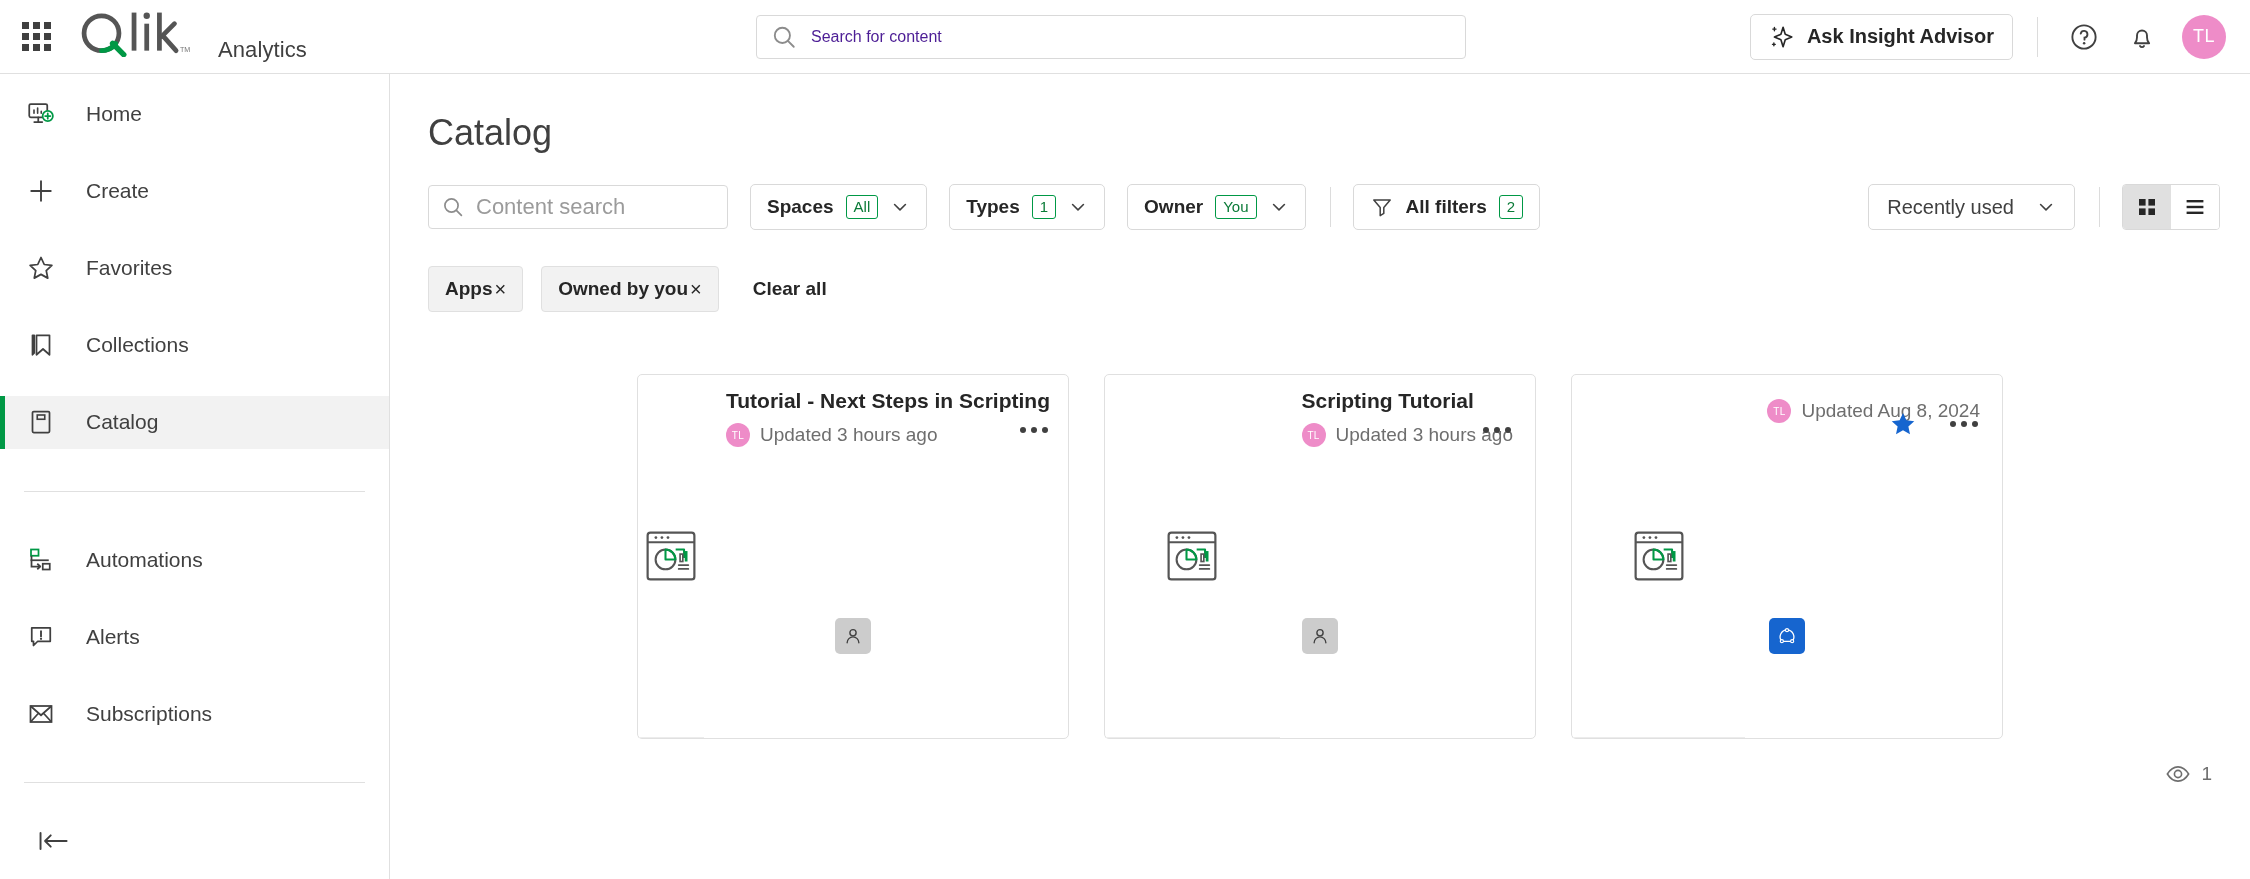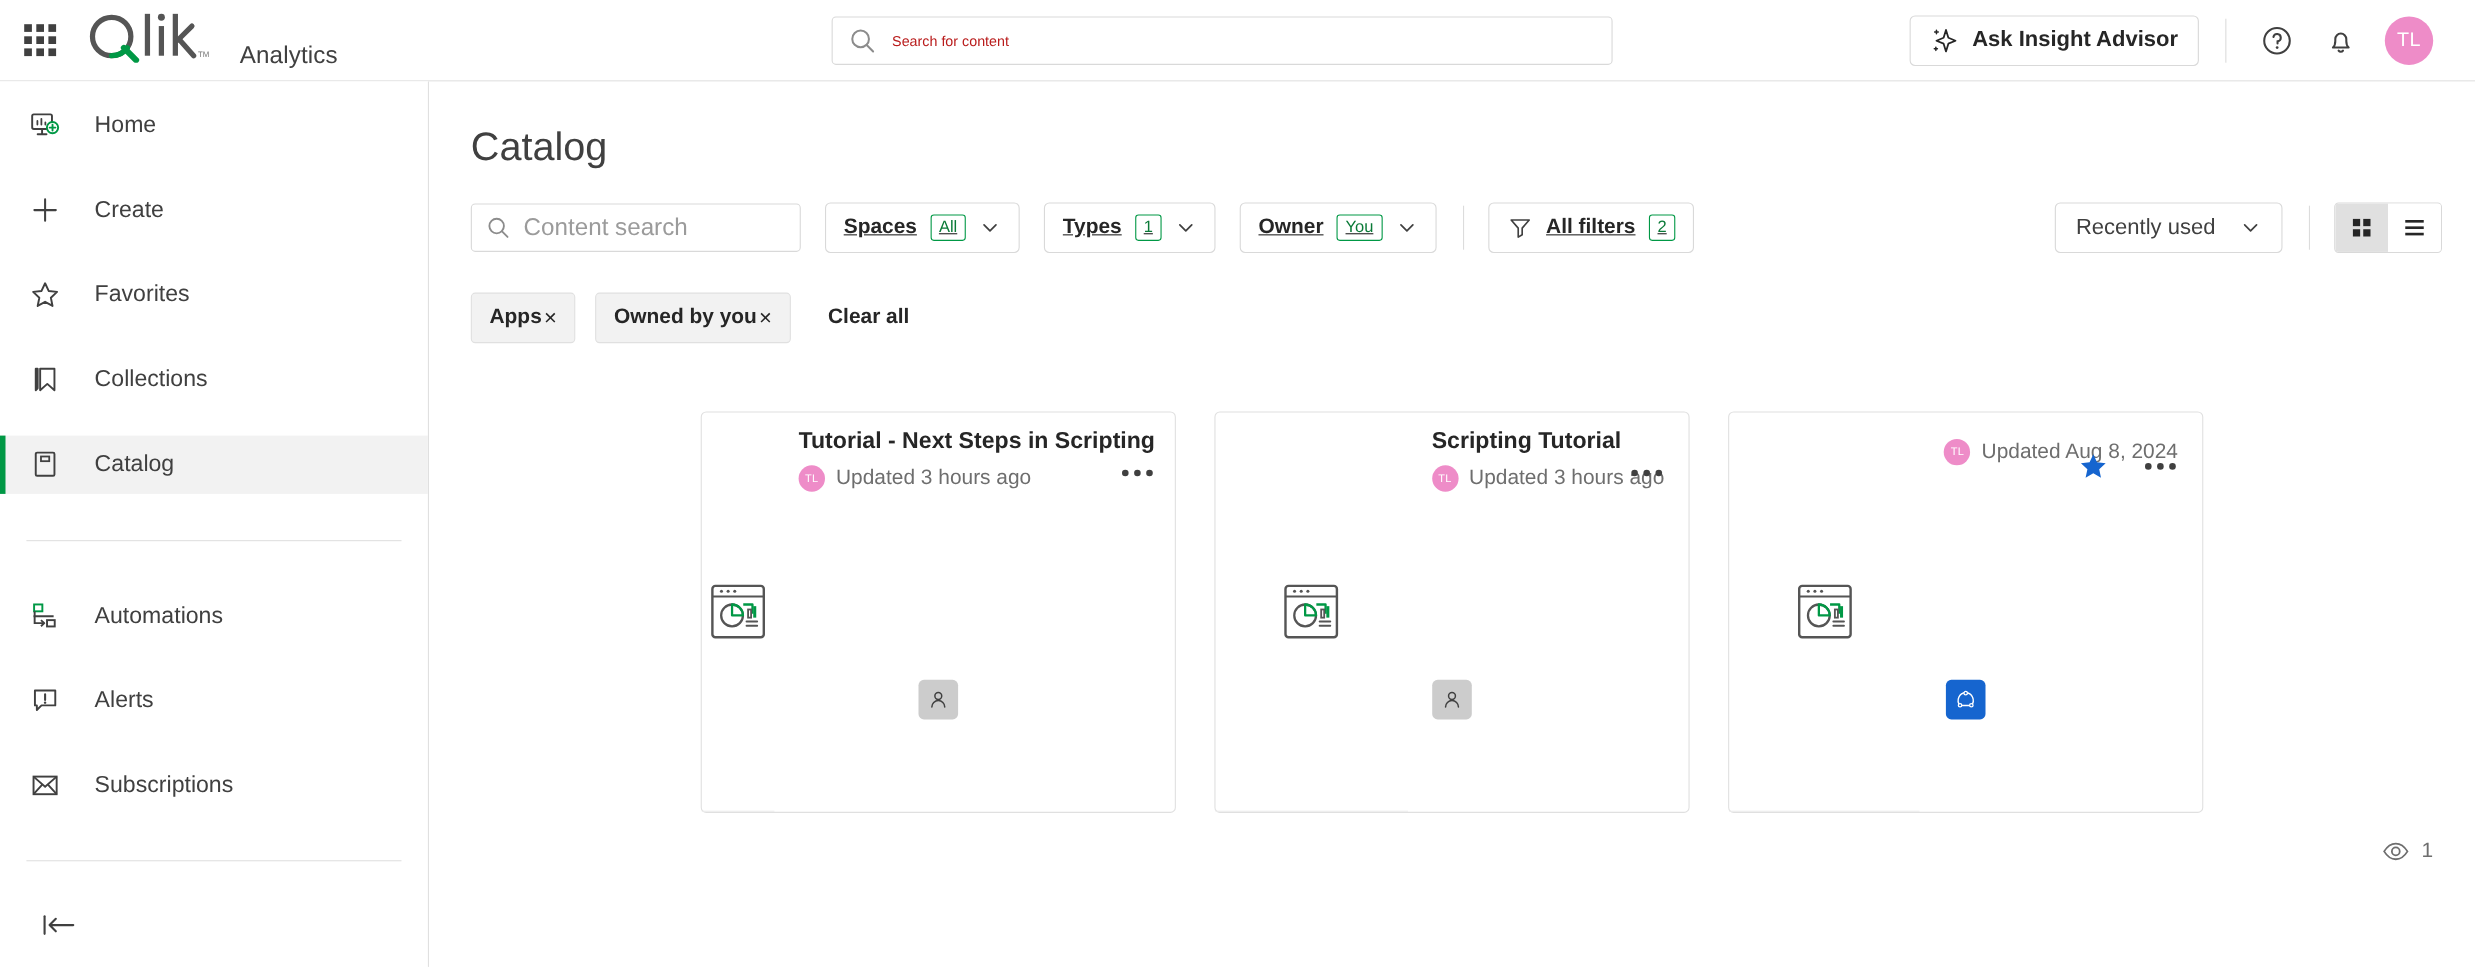--- a/index.html
+++ b/index.html
@@ -41,26 +41,26 @@
     position: absolute; left: 756px; top: 15px;
     width: 710px; height: 44px;
   }
   .search-box {
     width: 100%; height: 100%;
     border: 1px solid #d9d9d9; border-radius: 4px;
     display: flex; align-items: center; padding: 0 14px;
     background: #fff;
   }
   .search-box .ph {
-    font-size: 13px; color: #b91c1c; margin-left: 14px;
+    font-size: 16px; color: #4c1d95; margin-left: 14px;
   }
 
   .top-right {
     margin-left: auto; display: flex; align-items: center;
-    gap: 0; padding-right: 38px;
+    gap: 0; padding-right: 24px;
   }
   .insight-btn {
     display: flex; align-items: center; gap: 12px;
     height: 46px; padding: 0 18px;
     border: 1px solid #d9d9d9; border-radius: 5px;
     background: #fff; cursor: pointer;
     font-size: 20px; color: #262626; font-weight: 700;
     font-family: "Liberation Sans", sans-serif;
   }
   .vdiv { width:1px; height:40px; background:#dcdcdc; margin:0 24px; }
@@ -120,21 +120,21 @@
     width: 300px; height: 44px; border:1px solid #d9d9d9;
     border-radius: 4px; display:flex; align-items:center;
     padding: 0 12px; background:#fff;
   }
   .content-search .ph { font-size:22px; color:#9b9b9b; margin-left:11px; }
 
   .pill {
     height: 46px; display:flex; align-items:center; gap:12px;
     border:1px solid #d9d9d9; border-radius:5px; background:#fff;
     padding: 0 16px; cursor:pointer; margin-left: 22px;
-    font-size: 19px; color:#262626; font-weight:700;text-decoration:underline;
+    font-size: 19px; color:#262626; font-weight:700;
   }
   .pill .badge {
     border:1px solid #009845; color:#0a7a37; border-radius:3px;
     font-size: 15px; padding: 1px 7px; font-weight: 400; line-height:1.35;
   }
   .sep-v { width:1px; height:40px; background:#dcdcdc; margin-left:24px; }
 
   .toolbar-right { margin-left:auto; display:flex; align-items:center; }
   .sortbtn {
     height:46px; display:flex; align-items:center; gap:22px;

